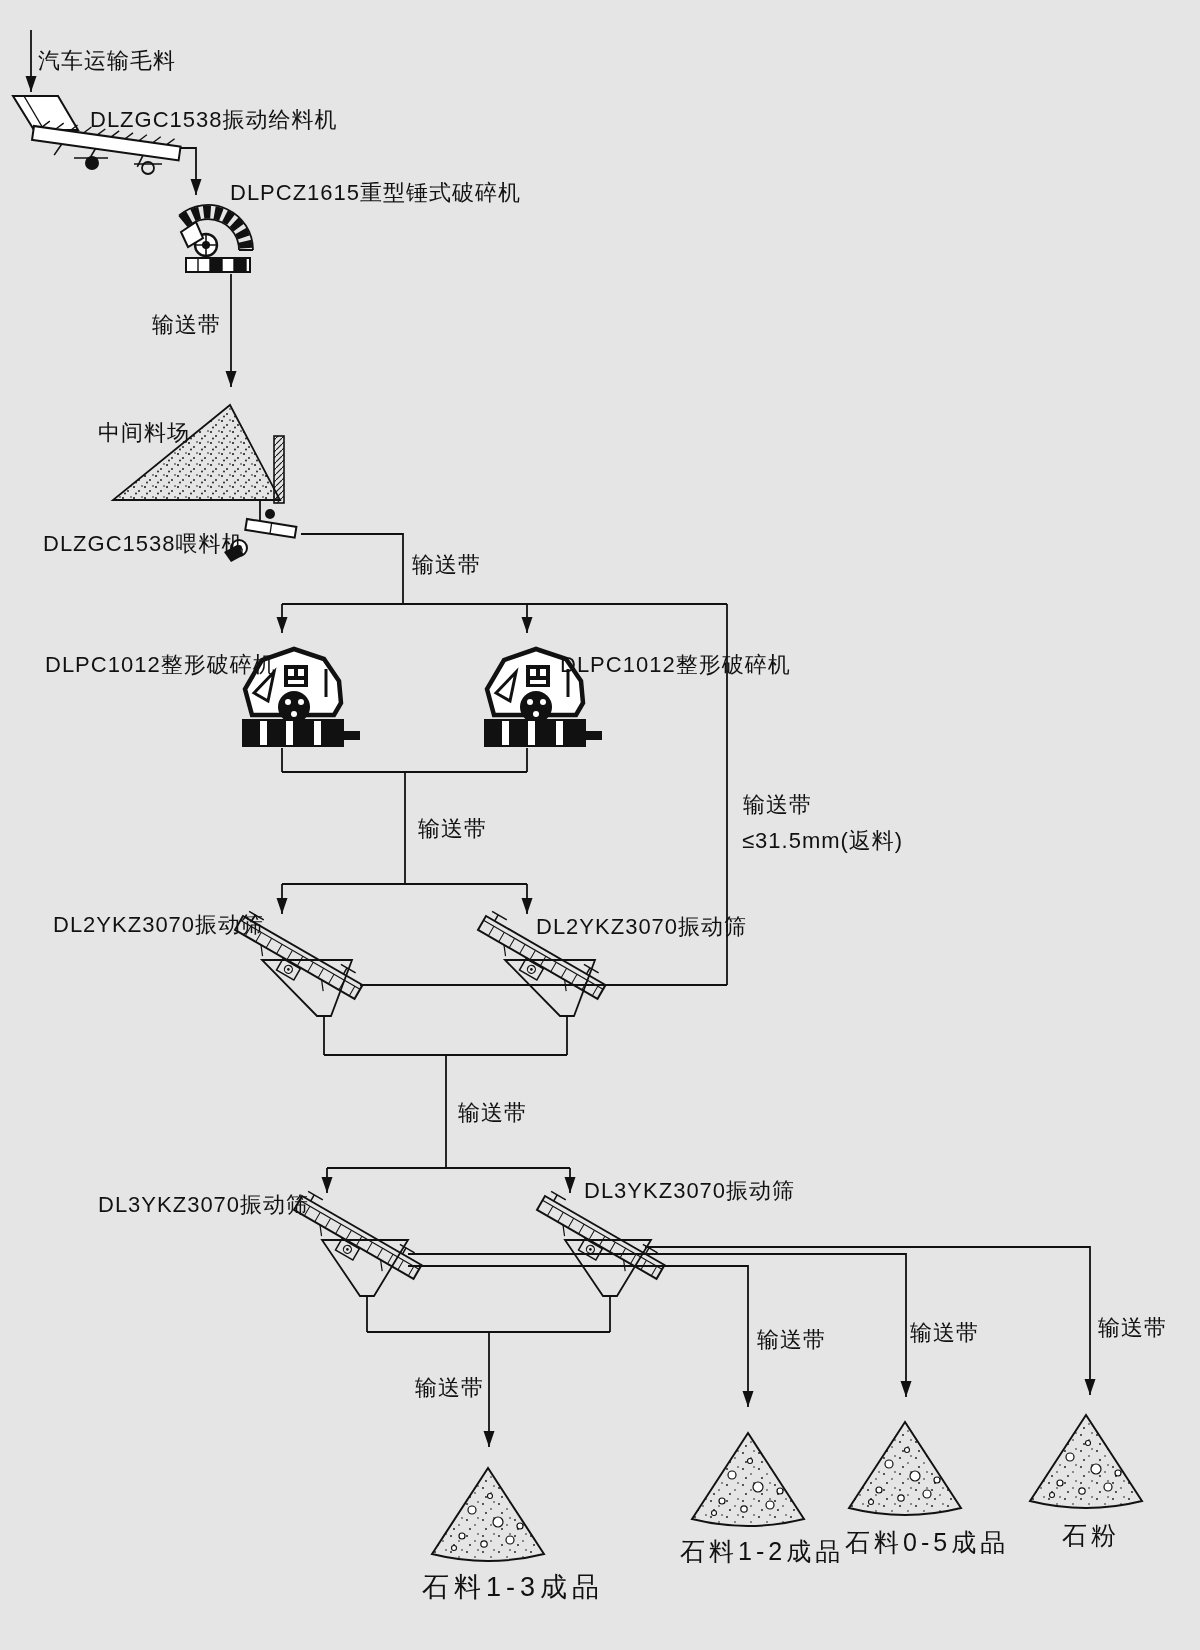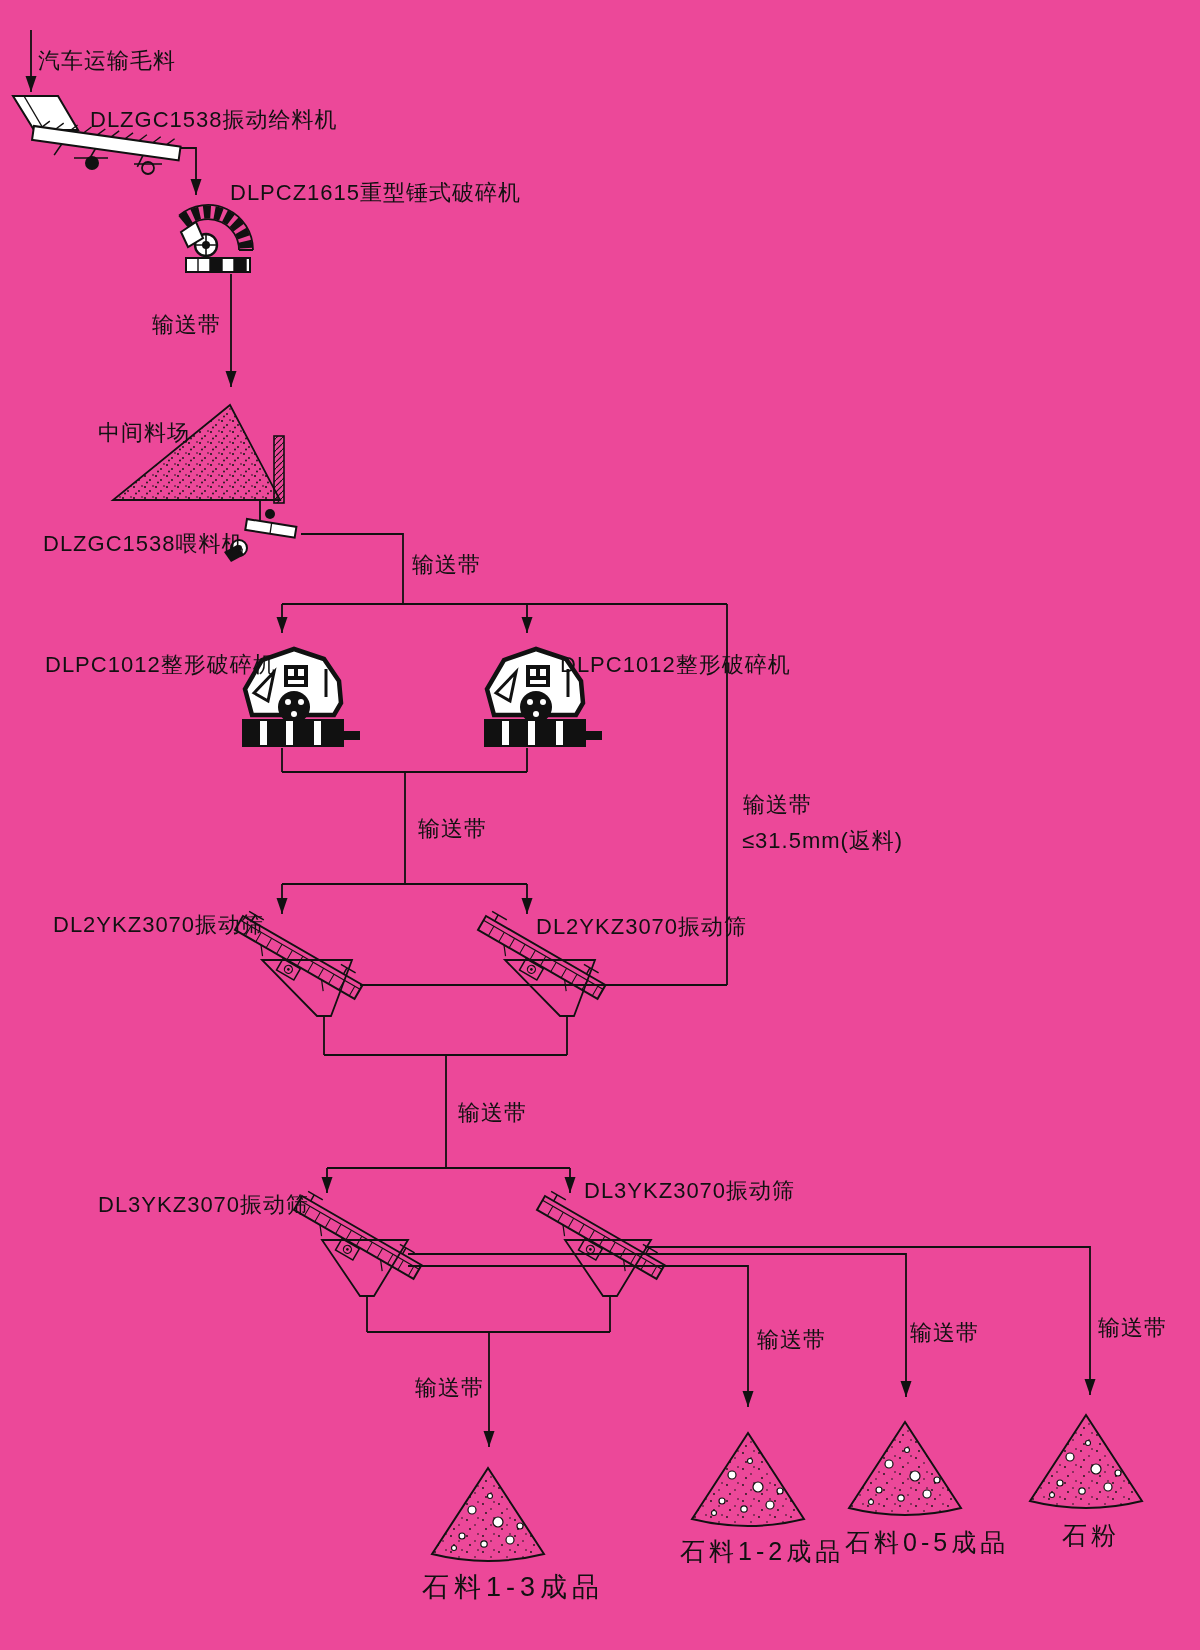--- a/index.html
+++ b/index.html
@@ -1,16 +1,16 @@
 <!DOCTYPE html>
 <html><head>
 <meta charset="utf-8">
 <style>
   html,body{margin:0;padding:0;background:#fff;}
-  #stage{position:relative;width:1200px;height:1650px;background:#ec4899;overflow:hidden;
+  #stage{position:relative;width:1200px;height:1650px;background:#e5e5e5;overflow:hidden;
          font-family:"Liberation Sans",sans-serif;}
   svg{display:block}
   text{fill:#111;font-family:"Liberation Sans",sans-serif;}
   .lbl{font-size:22px;letter-spacing:1px;}
   .lbl-prod{font-size:25px;letter-spacing:4px;}
   .lbl-prod-lg{font-size:27px;letter-spacing:5px;}
 </style>
 </head>
 <body>
 

